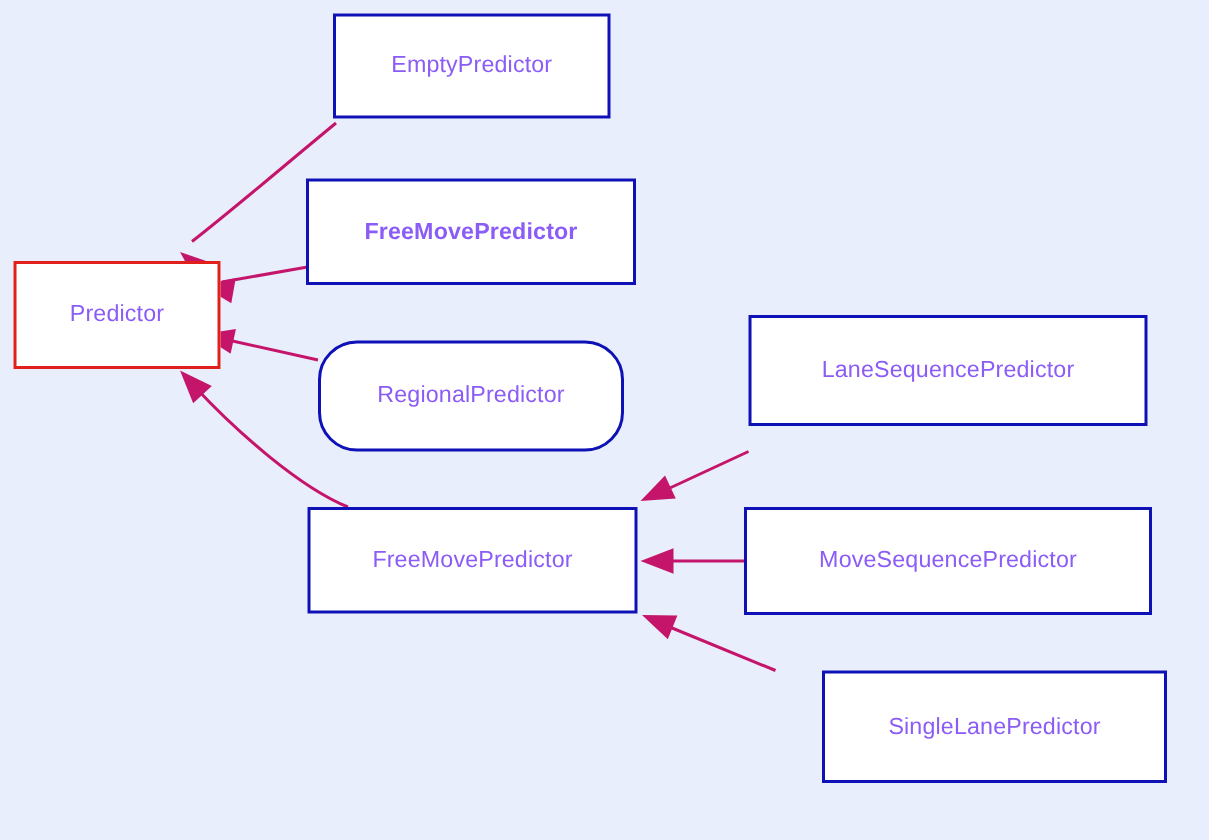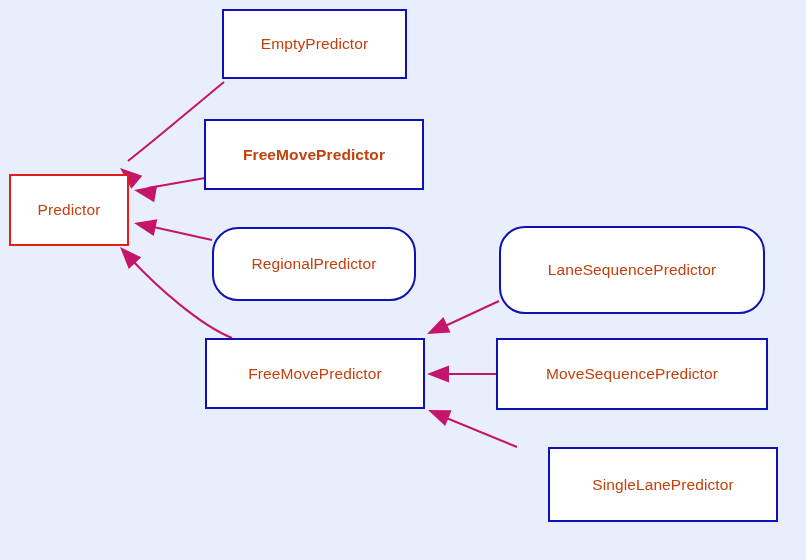--- a/index.html
+++ b/index.html
@@ -33,21 +33,21 @@
     box-sizing: border-box;
     background: #ffffff;
     display: flex;
     align-items: center;
     justify-content: center;
     overflow: hidden;
   }
   .node-label {
     font-size: 15.5px;
     line-height: 1.1;
-    color: #c2410c;
+    color: #8b5cf6;
     white-space: nowrap;
     letter-spacing: 0.1px;
   }
   .node.base {
     border: 2px solid #e0201b;
   }
   .node.derived {
     border: 2px solid #0e11b5;
   }
 </style>
@@ -80,41 +80,41 @@
       <g>
         <path d="M 496 374 L 443 374" fill="none" stroke="#c4156a" stroke-width="2"></path>
         <polygon points="0,0 -22,-8.5 -22,8.5" fill="#c4156a" transform="translate(427,374) rotate(180)"></polygon>
       </g>
       <g>
         <path d="M 517 447 L 444 417" fill="none" stroke="#c4156a" stroke-width="2"></path>
         <polygon points="0,0 -22,-8.5 -22,8.5" fill="#c4156a" transform="translate(428,410) rotate(202)"></polygon>
       </g>
     </svg>
 
-  <div class="node base" style="left:9px; top:174px; width:120px; height:72px;">
+  <div class="node base" style="left:9px; top:174px; width:138px; height:72px;">
     <span class="node-label">Predictor</span>
   </div>
 
   <div class="node derived" style="left:222px; top:9px; width:185px; height:70px;">
     <span class="node-label">EmptyPredictor</span>
   </div>
 
   <div class="node derived" style="left:204px; top:119px; width:220px; height:71px;font-weight:bold;">
     <span class="node-label">FreeMovePredictor</span>
   </div>
 
   <div class="node derived" style="left:212px; top:227px; width:204px; height:74px;border-radius:26px;">
     <span class="node-label">RegionalPredictor</span>
   </div>
 
   <div class="node derived" style="left:205px; top:338px; width:220px; height:71px;">
     <span class="node-label">FreeMovePredictor</span>
   </div>
 
-  <div class="node derived" style="left:499px; top:226px; width:266px; height:88px;border-radius:26px;">
+  <div class="node derived" style="left:499px; top:210px; width:266px; height:74px;">
     <span class="node-label">LaneSequencePredictor</span>
   </div>
 
   <div class="node derived" style="left:496px; top:338px; width:272px; height:72px;">
     <span class="node-label">MoveSequencePredictor</span>
   </div>
 
   <div class="node derived" style="left:516px; top:447px; width:230px; height:75px;margin-left:32px;">
     <span class="node-label">SingleLanePredictor</span>
   </div>

